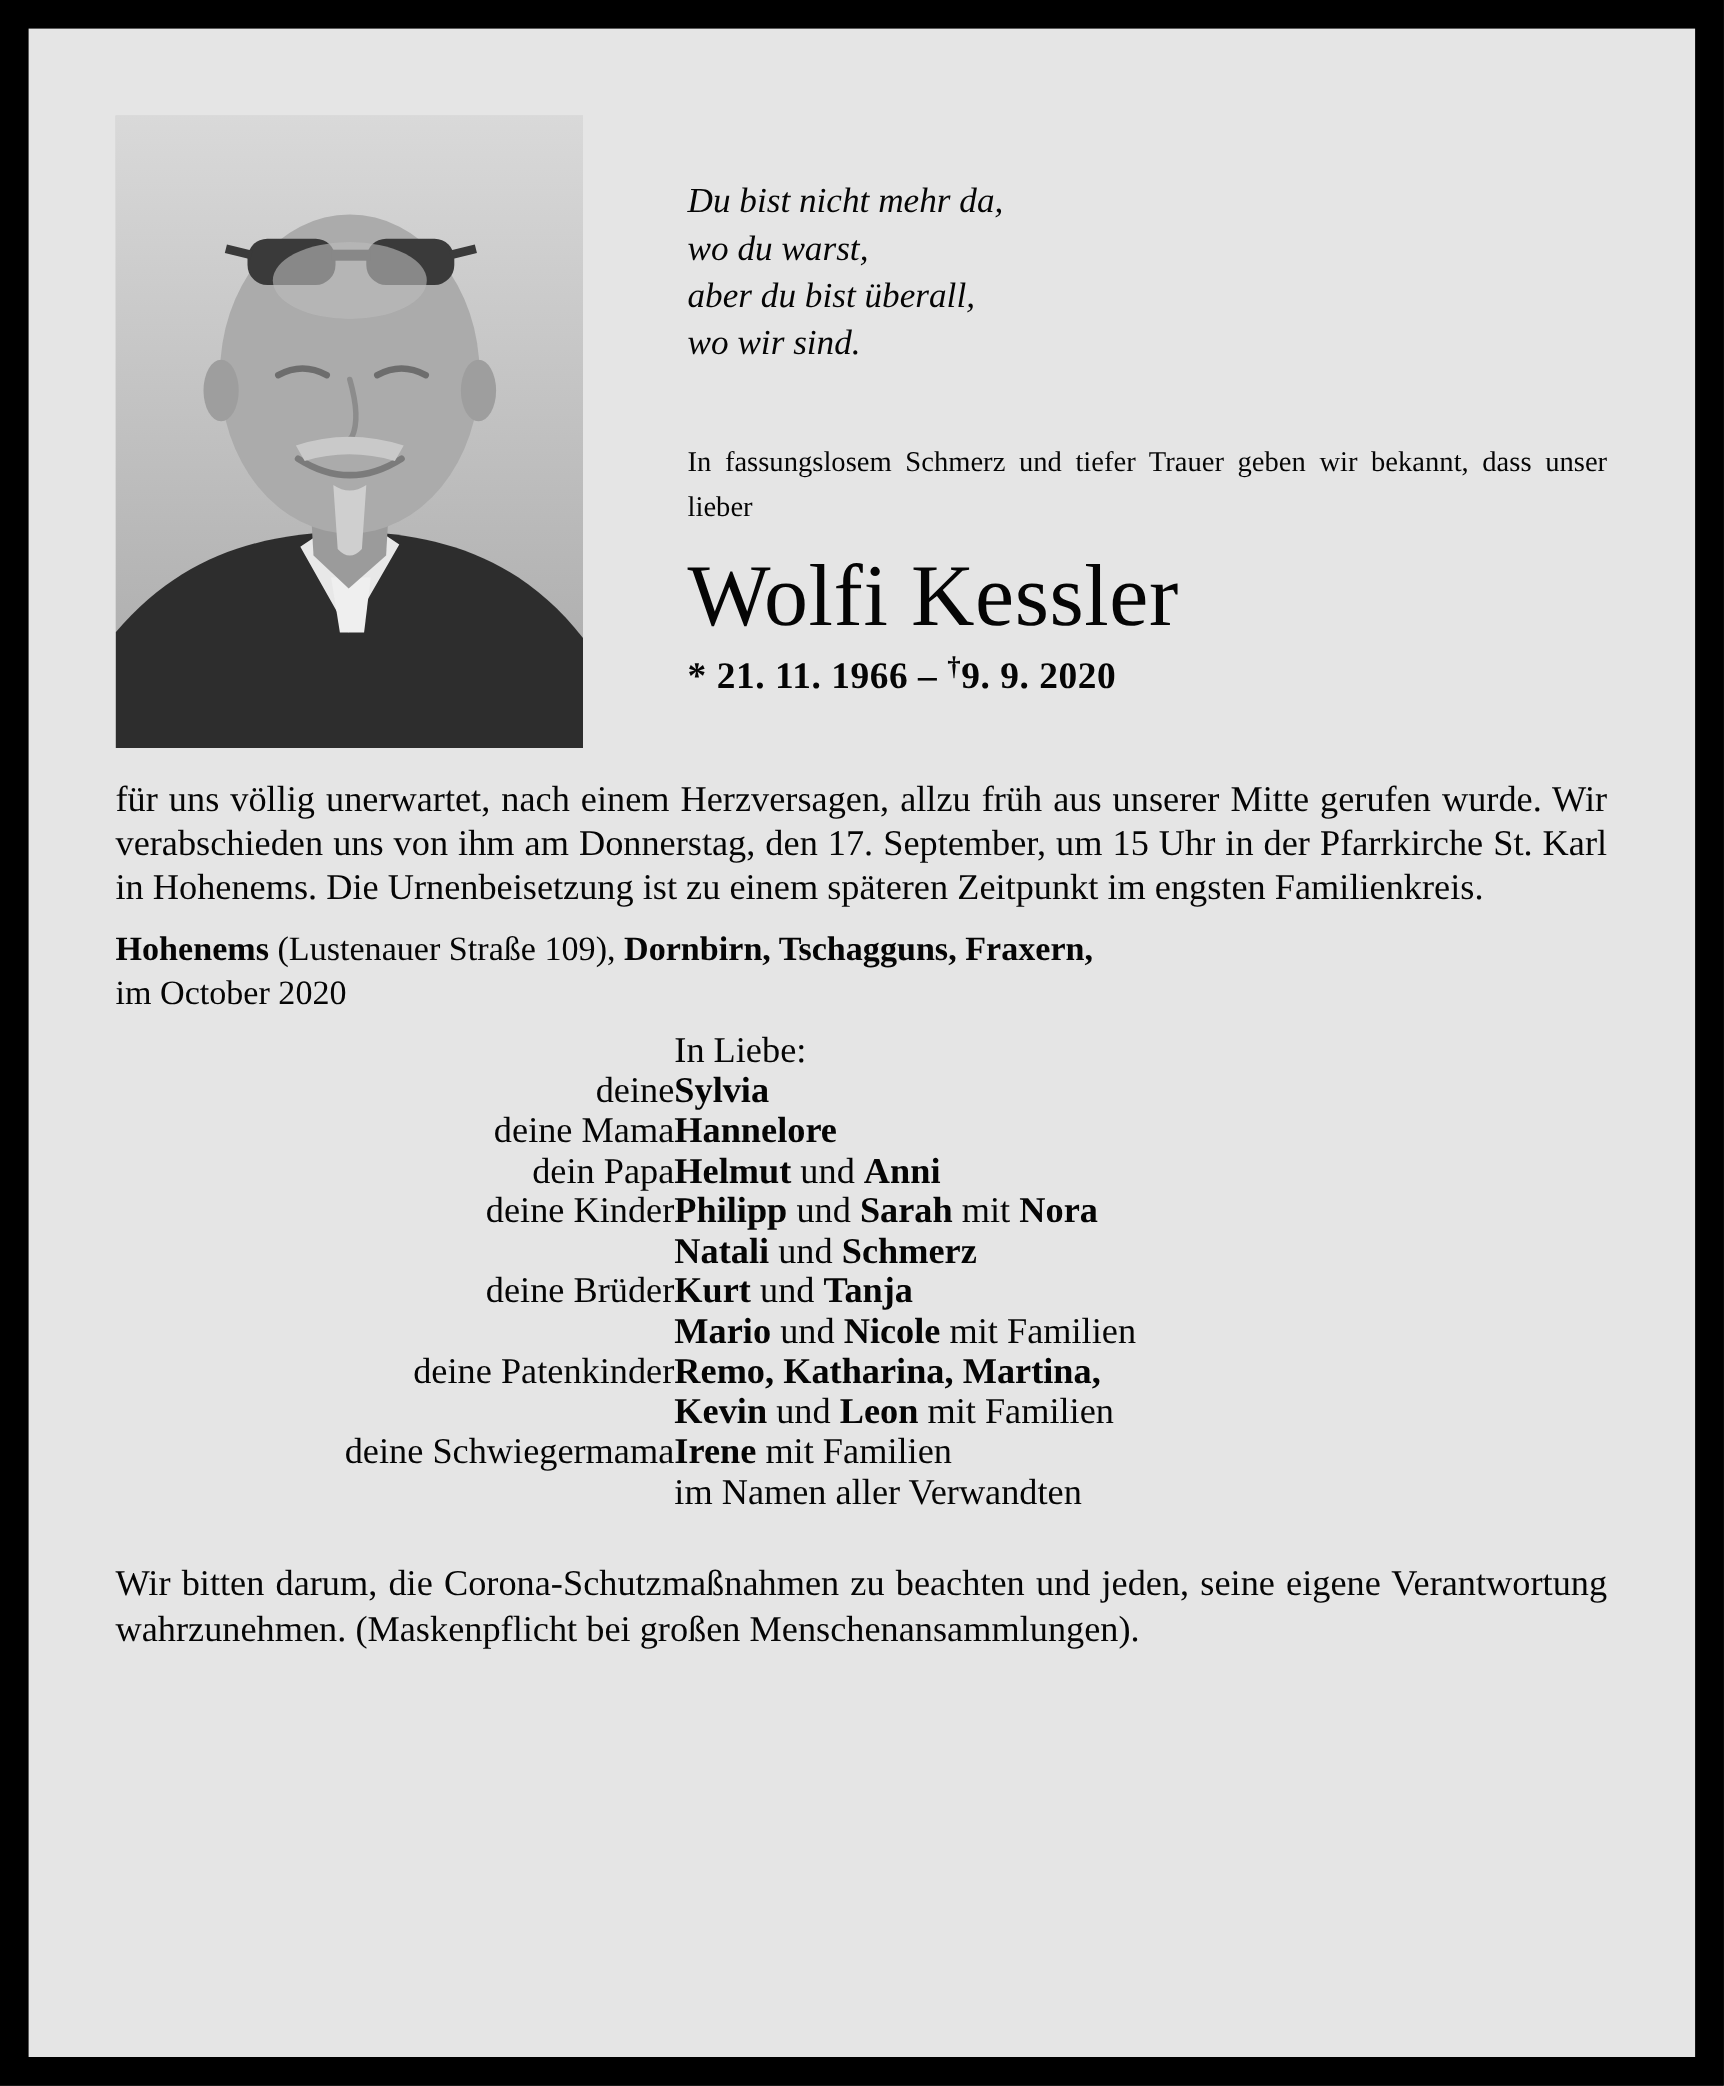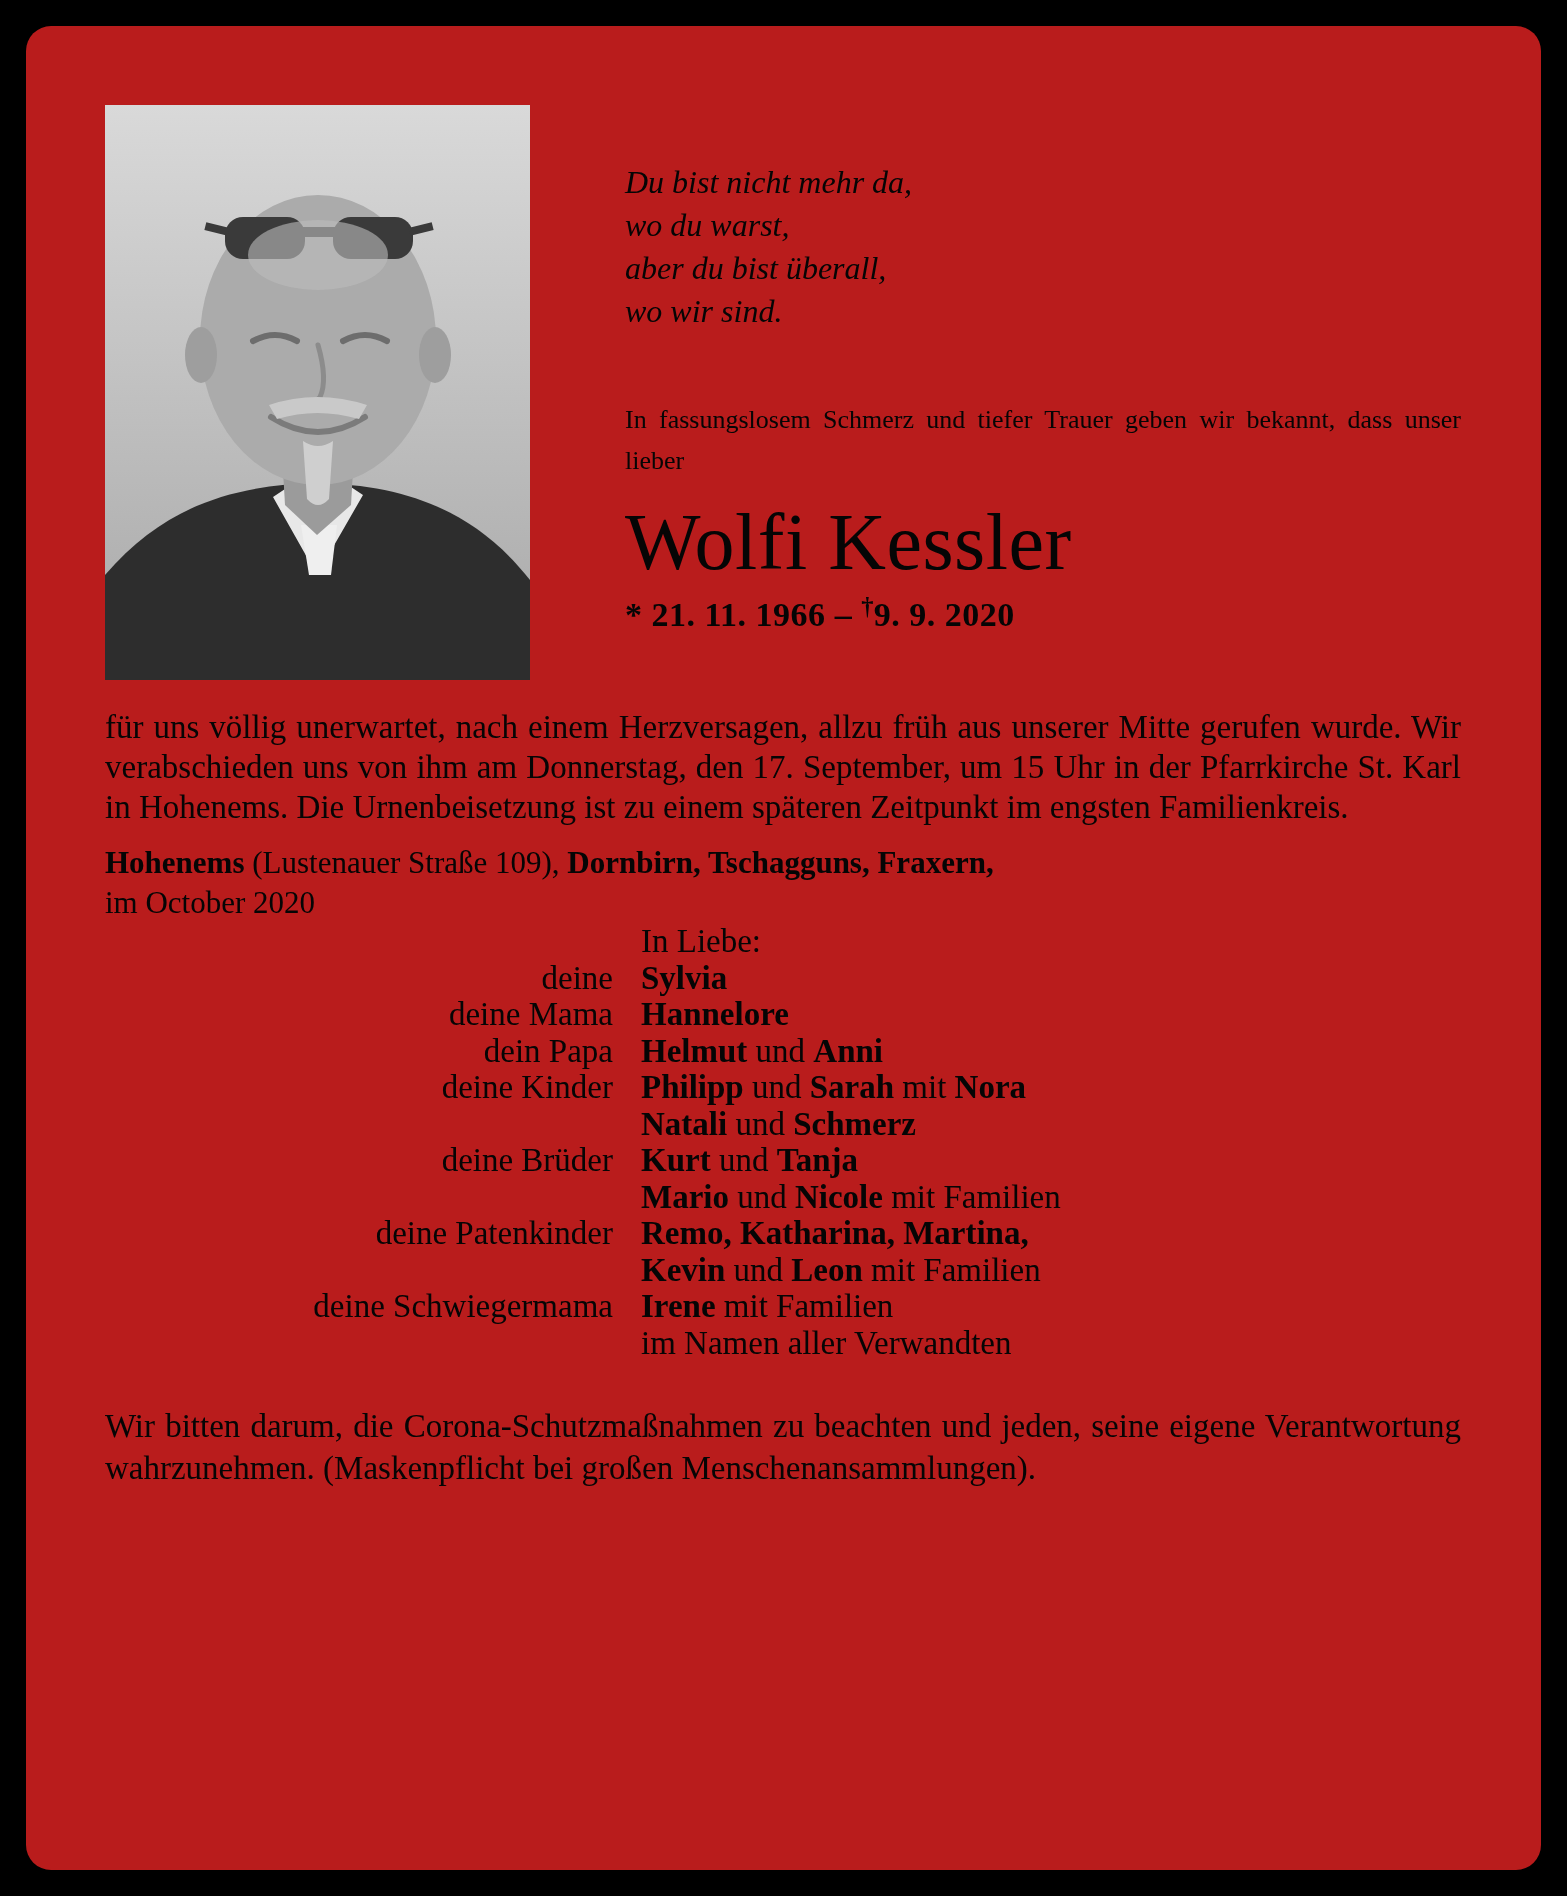--- a/index.html
+++ b/index.html
@@ -2,39 +2,39 @@
 <html><head>
 <meta charset="utf-8">
 <style>
   html,body{margin:0;padding:0;background:#000;}
   .page{
     width:1567px;height:1896px;background:#000;box-sizing:border-box;
     padding:26px;position:relative;
     font-family:"Liberation Serif","DejaVu Serif",serif;color:#050505;
   }
   .inner{
-    background:#b91c1c;width:100%;height:100%;box-sizing:border-box;
-    padding:79px 80px 0 79px;overflow:hidden;border-radius:25px;
+    background:#e5e5e5;width:100%;height:100%;box-sizing:border-box;
+    padding:79px 80px 0 79px;overflow:hidden;
   }
   .top{display:flex;align-items:flex-start;}
   .photo{
     width:425px;height:575px;flex:none;overflow:hidden;background:#cfcfcf;
   }
   .photo svg{display:block;}
   .rightcol{flex:1;margin-left:95px;min-width:0;}
   .poem{font-style:italic;font-size:32px;line-height:43px;margin-top:56px;}
   .announce{font-size:26px;line-height:41px;text-align:justify;margin-top:66px;}
   .name{font-size:80px;line-height:1.08;margin-top:18px;font-weight:500;letter-spacing:0.5px;}
   .dates{font-size:34px;font-weight:700;margin-top:8px;letter-spacing:0.5px;}
   .dagger{font-size:0.72em;vertical-align:0.45em;}
   .body-par{font-size:33px;line-height:40px;text-align:justify;margin-top:27px;}
   .places{font-size:31px;line-height:40px;margin-top:16px;}
   .family-grid{
-    display:grid;grid-template-columns:508px 1fr;column-gap:28px;
-    font-size:33px;line-height:36.5px;
+    display:grid;grid-template-columns:508px 1fr;column-gap:0;
+    font-size:33px;line-height:36.5px;margin-top:14px;
   }
   .fam-label{text-align:right;white-space:nowrap;}
   .b{font-weight:700;}
   .corona{font-size:33px;line-height:42px;text-align:justify;margin-top:44px;}
 </style>
 </head>
 <body>
 
 <div class="page">
   <div class="inner">

